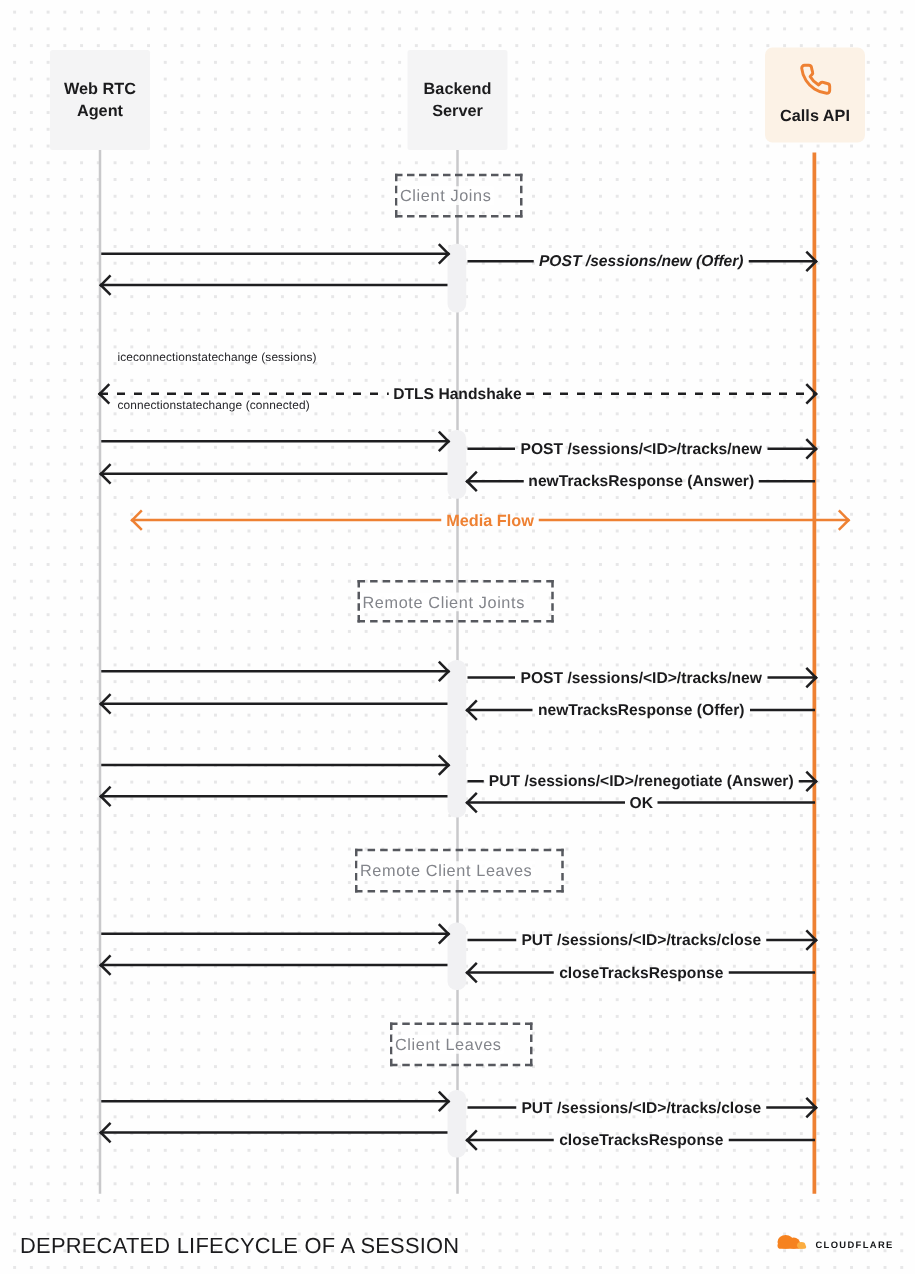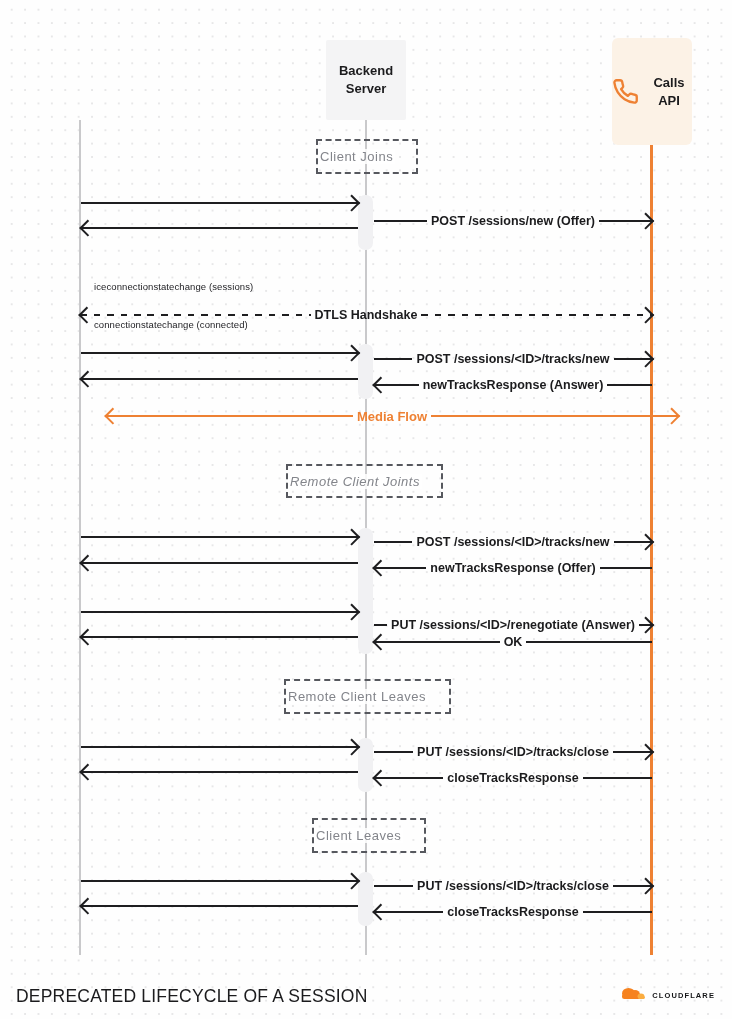--- a/index.html
+++ b/index.html
@@ -25,21 +25,21 @@
   }
   
   .lifeline{position:absolute;top:120px;height:835px;width:2px;background:var(--lifeline);z-index:1;}
   .lifeline.orange{background:var(--accent);width:2.5px;top:122px;height:833px;}
   
   .activation{position:absolute;left:358px;width:15px;background:#F1F1F3;border-radius:7px;z-index:2;}
   
   .actor{position:absolute;top:40px;width:80px;height:80px;background:var(--actor-bg);border-radius:2px;
     display:flex;align-items:center;justify-content:center;z-index:3;}
   .actor .name{font-size:13px;font-weight:bold;color:var(--ink);text-align:center;white-space:pre-line;line-height:1.35;}
-  .actor.calls{background:var(--calls-bg);border-radius:6px;top:38px;height:107px;flex-direction:row;gap:7px;}
+  .actor.calls{background:var(--calls-bg);border-radius:6px;top:38px;height:76px;flex-direction:column;gap:7px;}
   
   .phase{position:absolute;border:2px dashed var(--phase-border);z-index:3;
     display:flex;align-items:center;}
   .phase .ph-label{font-size:13px;font-weight:500;color:var(--phase-text);letter-spacing:.5px;white-space:nowrap;background:rgba(255,255,255,.85);padding:0 2px;}
   
   .arrow{position:absolute;display:flex;align-items:center;height:14px;z-index:4;}
   .arrow .seg{flex:1 1 auto;height:2.4px;background:var(--arrow);min-width:2px;}
   .arrow .seg.d{background:repeating-linear-gradient(90deg,var(--arrow) 0 6.5px,transparent 6.5px 13.5px);height:2.6px;}
   .arrow .lbl{flex:0 0 auto;font-size:12.5px;font-weight:bold;color:var(--ink);padding:0 4px;white-space:nowrap;}
   .arrow.hr::after{content:"";position:absolute;right:1px;top:1.2px;width:9.5px;height:9.5px;
@@ -68,50 +68,54 @@
   <div class="lifeline" style="left:79px;"></div>
   <div class="lifeline" style="left:365px;"></div>
   <div class="lifeline orange" style="left:650px;"></div>
 
   <div class="activation" style="top:195px;height:55px;"></div>
   <div class="activation" style="top:344px;height:55px;"></div>
   <div class="activation" style="top:528px;height:126px;"></div>
   <div class="activation" style="top:738px;height:54px;"></div>
   <div class="activation" style="top:872px;height:54px;"></div>
 
+  <div class="actor" style="left:40px;">
+    <div class="name">Web RTC
+Agent</div>
+  </div>
   <div class="actor" style="left:326px;">
     <div class="name">Backend
 Server</div>
   </div>
   <div class="actor calls" style="left:612px;">
     <span>
       <svg class="phone-svg" width="27" height="27" viewBox="0 0 24 24" fill="none" stroke="#EE8133" stroke-width="2.1" stroke-linecap="round" stroke-linejoin="round">
         <path d="M22 16.92v3a2 2 0 0 1-2.18 2 19.79 19.79 0 0 1-8.63-3.07 19.5 19.5 0 0 1-6-6 19.79 19.79 0 0 1-3.07-8.67A2 2 0 0 1 4.11 2h3a2 2 0 0 1 2 1.72 12.84 12.84 0 0 0 .7 2.81 2 2 0 0 1-.45 2.11L8.09 9.91a16 16 0 0 0 6 6l1.27-1.27a2 2 0 0 1 2.11-.45 12.84 12.84 0 0 0 2.81.7A2 2 0 0 1 22 16.92z"></path>
       </svg>
     </span>
     <div class="name">Calls API</div>
   </div>
 
   <div class="phase" style="left:316px;top:139px;width:98px;height:31px;">
     <span class="ph-label">Client Joins</span>
   </div>
-  <div class="phase" style="left:286px;top:464px;width:153px;height:30px;font-style:italic;">
+  <div class="phase" style="left:286px;top:464px;width:153px;height:30px;">
     <span class="ph-label">Remote Client Joints</span>
   </div>
   <div class="phase" style="left:284px;top:679px;width:163px;height:31px;">
     <span class="ph-label">Remote Client Leaves</span>
   </div>
   <div class="phase" style="left:312px;top:818px;width:110px;height:31px;">
     <span class="ph-label">Client Leaves</span>
   </div>
 
   <div class="arrow lhalf hr" style="top:196px;">
       <div class="seg"></div>
     </div>
-  <div class="arrow rhalf hr" style="top:214px;">
+  <div class="arrow rhalf hr" style="top:202px;font-style:italic;">
     <div class="seg"></div>
       <span class="lbl">POST /sessions/new (Offer)</span>
       <div class="seg"></div>
   </div>
 
   <div class="arrow lhalf hl" style="top:221px;">
       <div class="seg"></div>
     </div>
 
   <div class="sub" style="top:281px;">iceconnectionstatechange (sessions)</div>

